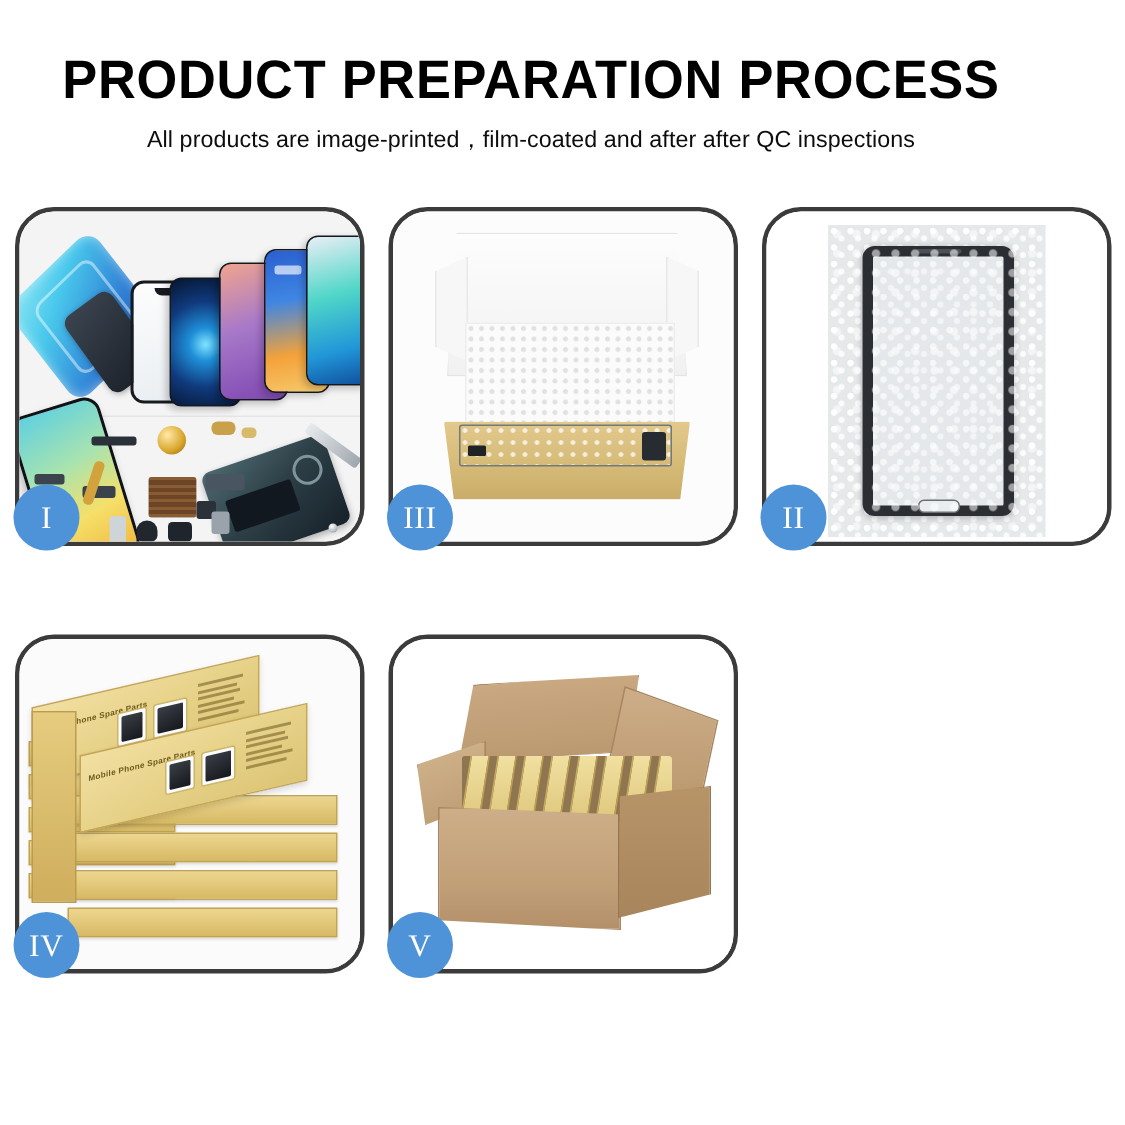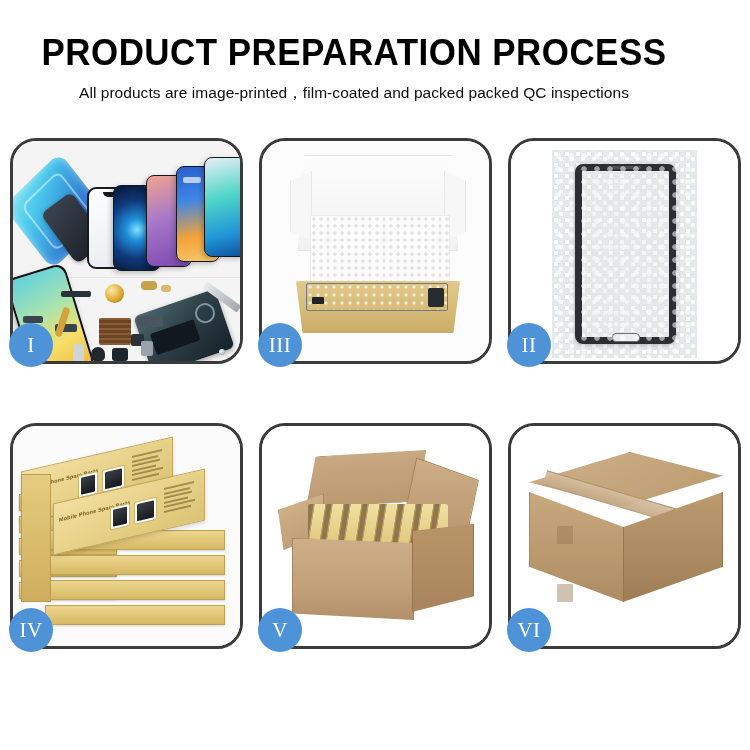--- a/index.html
+++ b/index.html
@@ -395,21 +395,21 @@
     background:rgba(150,120,84,.45); border-radius:1px;
   }
   .stab.t1 { left:28px; top:74px; }
   .stab.t2 { left:28px; top:132px; }
 </style>
 </head>
 <body>
 
 <div id="header">
   <div id="page-title">PRODUCT PREPARATION PROCESS</div>
-  <div id="page-subtitle">All products are image-printed，film-coated and packed packed QC inspections</div>
+  <div id="page-subtitle">All products are image-printed，film-coated and after after QC inspections</div>
 </div>
 
 <div id="grid">
 
   <div class="panel">
     <div class="panel-inner p1">
       <div class="stage">
         <div class="p1shelf"></div>
         <div class="adhesive"></div>
         <div class="darkphone"></div>
@@ -542,27 +542,14 @@
           <i style="left:110px"></i>
             <i style="left:128px"></i>
         </div>
         <div class="cfront"></div>
         <div class="cside"></div>
       </div>
     </div>
     <div class="badge">V</div>
   </div>
 
-  <div class="panel">
-    <div class="panel-inner p6">
-      <div class="sealed">
-        <div class="stop"></div>
-        <div class="stape"></div>
-        <div class="sfrontL"></div>
-        <div class="sfrontR"></div>
-        <div class="stab t1"></div>
-        <div class="stab t2"></div>
-      </div>
-    </div>
-    <div class="badge">VI</div>
-  </div>
 
 </div>
 
 </body></html>

